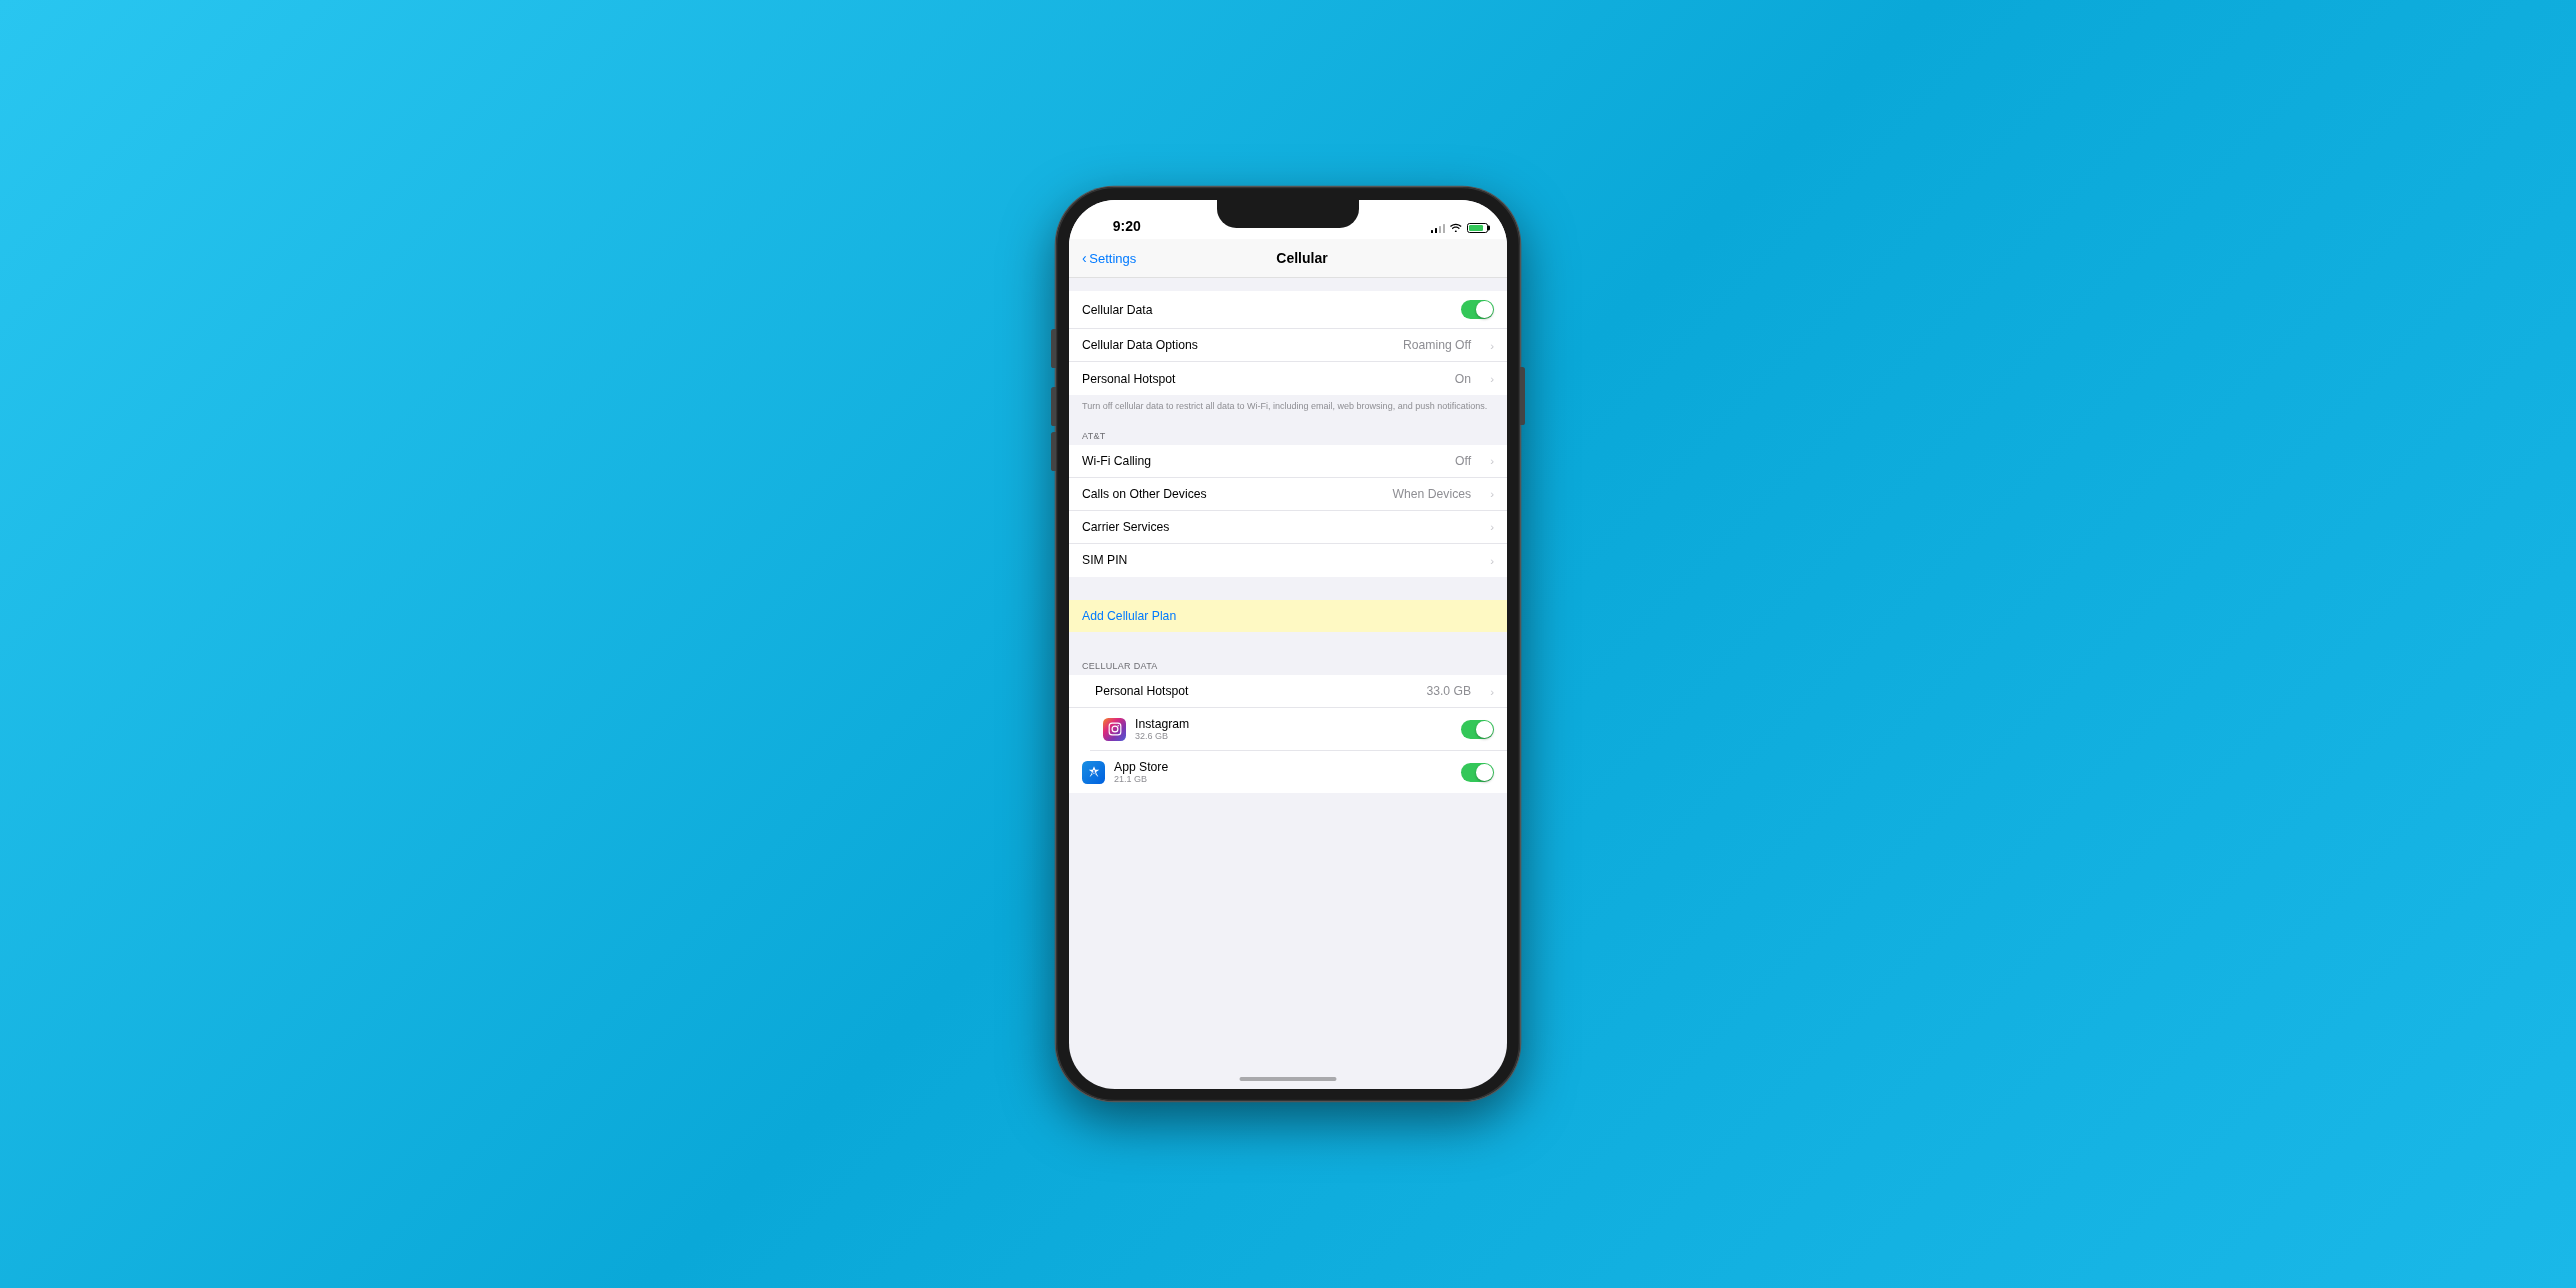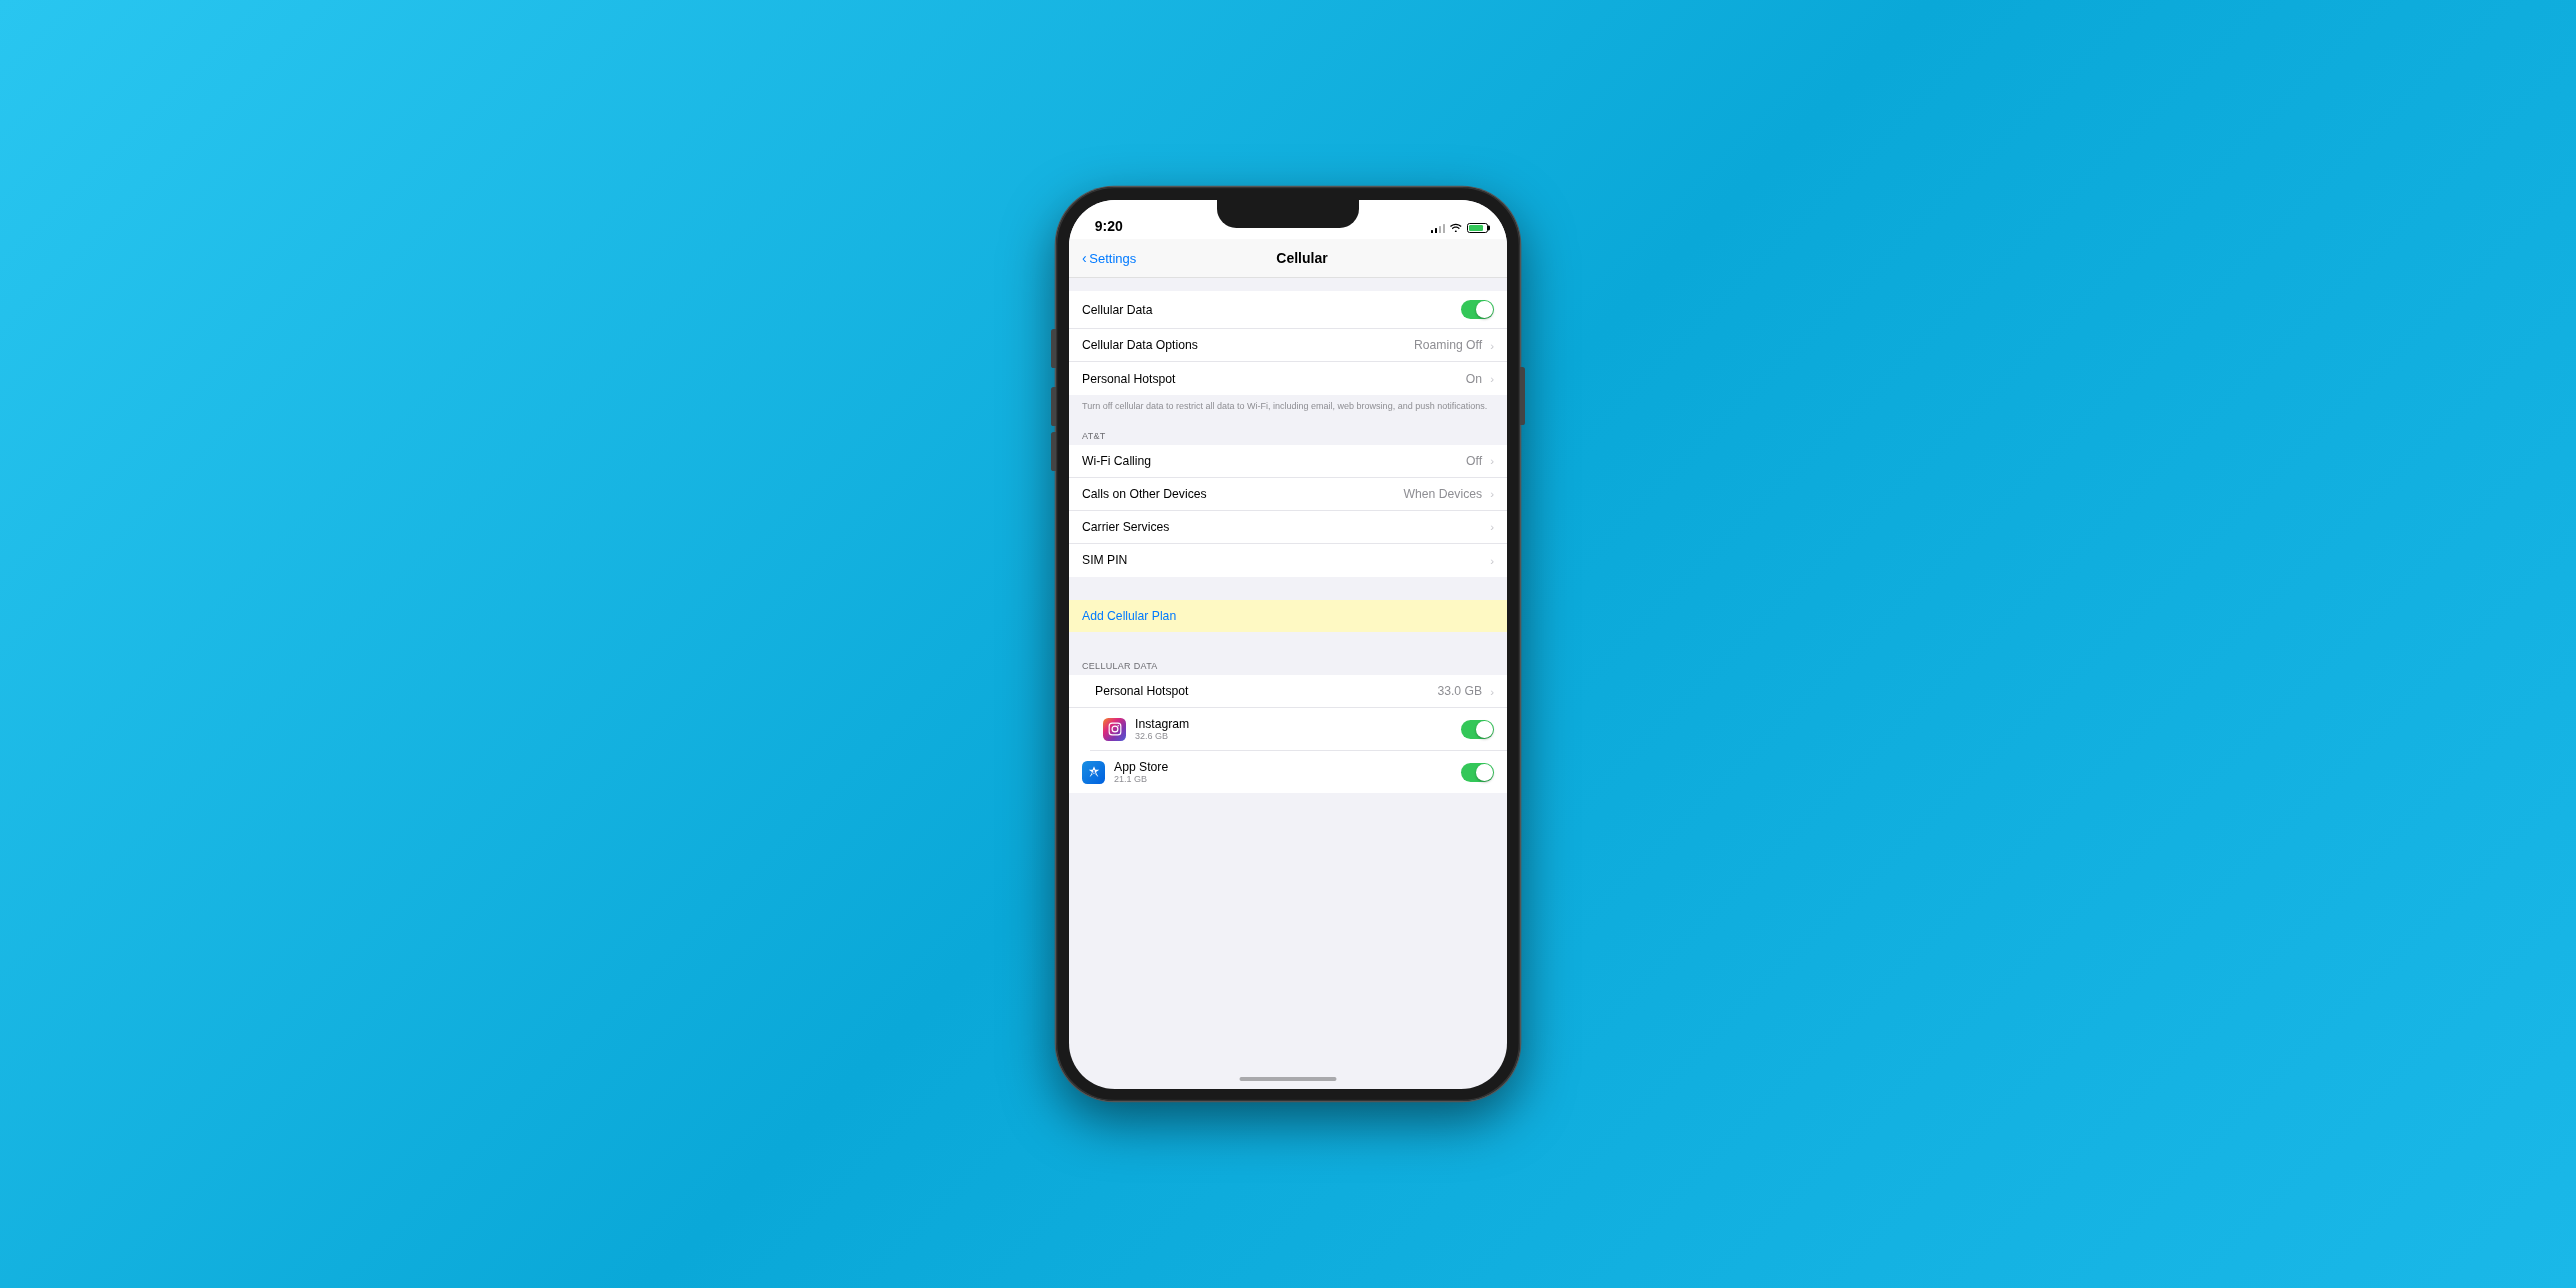--- a/index.html
+++ b/index.html
@@ -85,20 +85,21 @@
       justify-content: space-between;
       padding: 0 19.3px 5.2px;
       z-index: 5;
     }
 
     .status-time {
       font-size: 14px;
       font-weight: 600;
       color: #000;
       padding-left: 6.4px;
+      margin-left: 18px;
     }
 
     .status-icons {
       display: flex;
       align-items: center;
       gap: 5.2px;
     }
 
     .signal-bars {
       display: flex;
@@ -225,21 +226,21 @@
     }
 
     .row-label {
       font-size: 12.2px;
       color: #000;
     }
 
     .row-right {
       display: flex;
       align-items: center;
-      gap: 8px;
+      gap: 19px;
       color: #8e8e93;
       font-size: 12.2px;
     }
 
     .chevron {
       color: #c7c7cc;
       font-size: 11.6px;
     }
 
     

